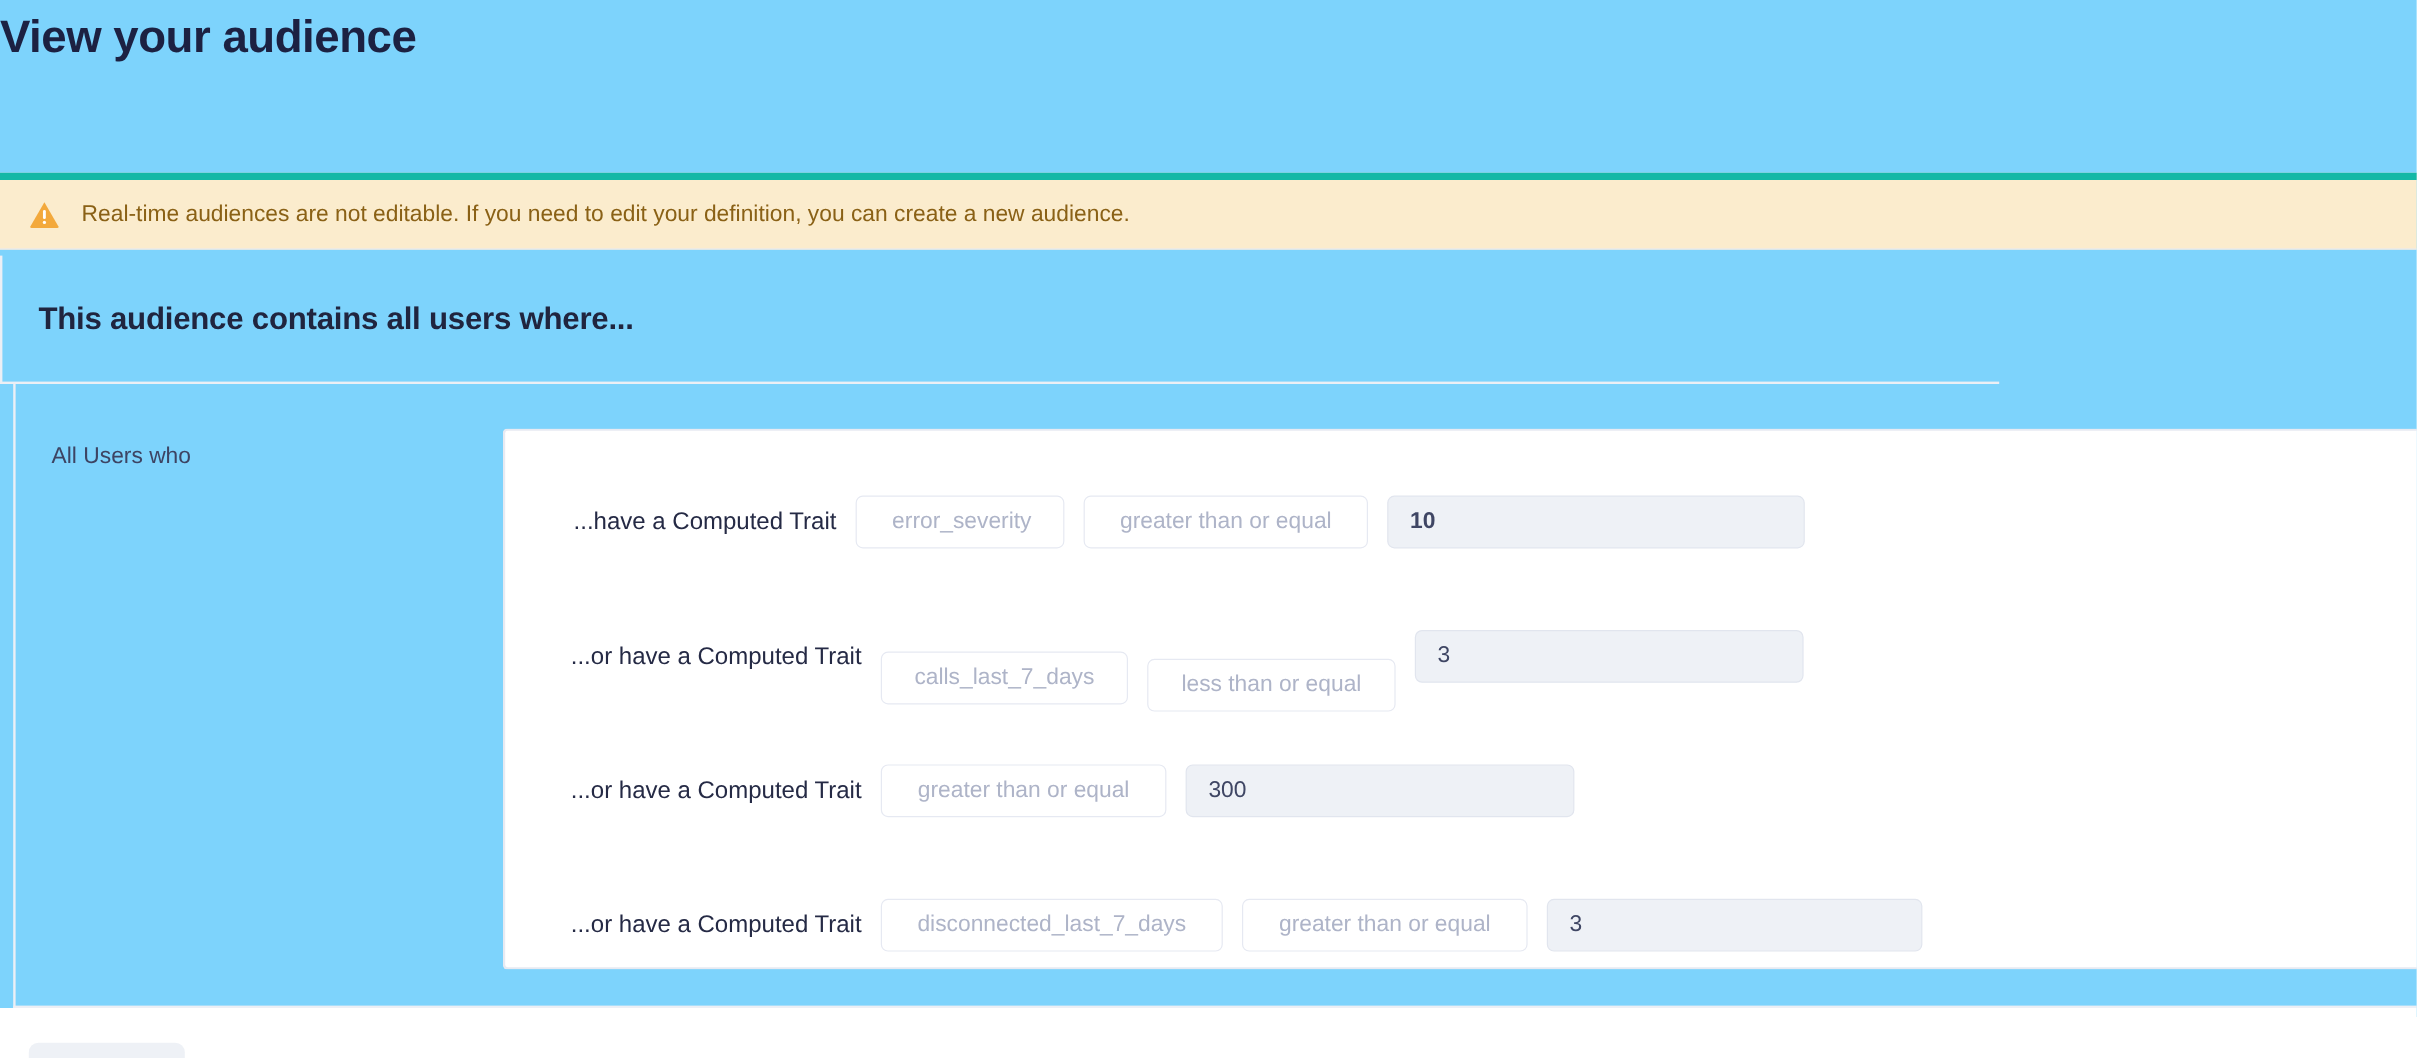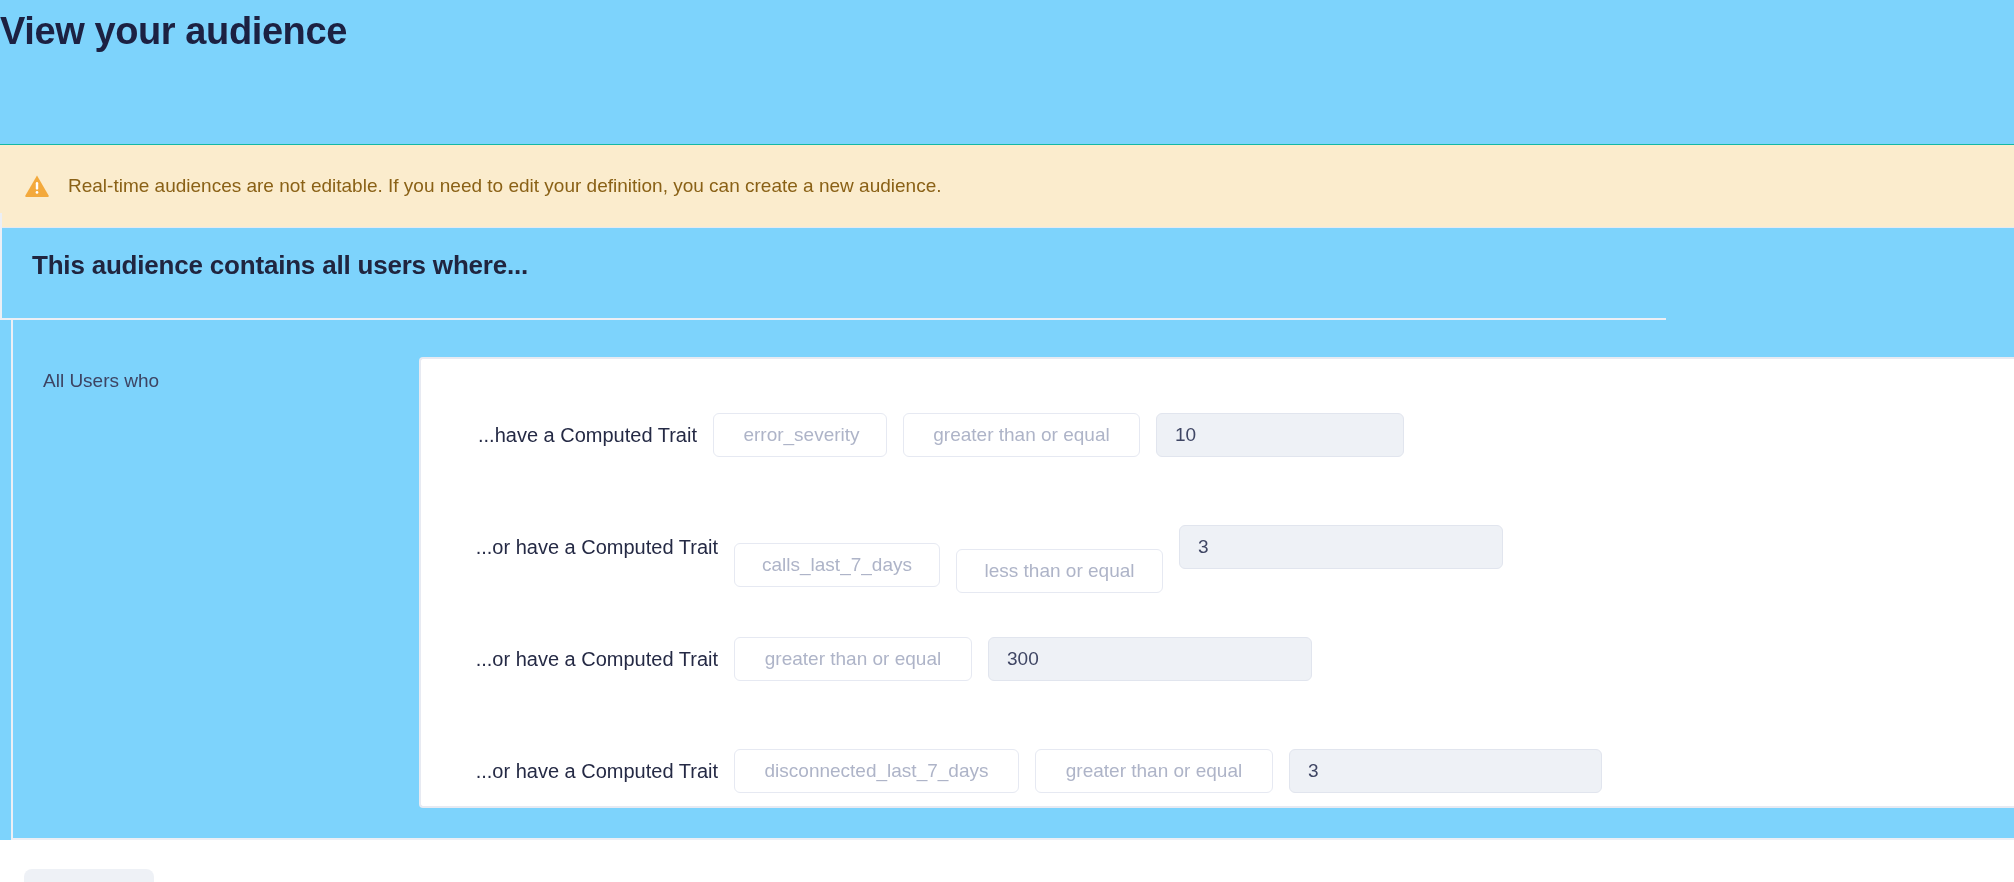--- a/index.html
+++ b/index.html
@@ -31,23 +31,23 @@
     line-height: 46px;
     white-space: nowrap;
   }
 
   
   .banner {
     position: absolute;
     left: 0px;
     top: 144px;
     width: 2014px;
-    height: 84px;
+    height: 64px;
     background: #fbeccd;
-    border-top: 1px solid #14b8a6;
+    border-top: 6px solid #14b8a6;
     border-bottom: 1px solid #e6e9f0;
     display: flex;
     align-items: center;
   }
   .banner-icon {
     width: 26px;
     height: 26px;
     margin-left: 24px;
     margin-right: 18px;
     flex: none;
@@ -153,21 +153,21 @@
     border: 1.5px solid #e1e5ee;
     color: #3f4664;
     justify-content: flex-start;
     margin-right: 0;
   }
 
   
   .r1 .row-label { width: 292px; }
   .r1 .trait     { width: 174px; padding-left: 21px; }
   .r1 .operator  { width: 237px; }
-  .r1 .value     { width: 248px; }
+  .r1 .value     { width: 348px; font-weight: bold; }
 
   .r2 .row-label { width: 313px; }
   .r2 .trait     { width: 206px; margin-top: 36px; }
   .r2 .operator  { width: 207px; margin-top: 48px; }
   .r2 .value     { width: 324px; }
 
   .r3 .row-label { width: 313px; }
   .r3 .trait     { width: 241px; }
   .r3 .operator  { width: 238px; }
   .r3 .value     { width: 324px; }

